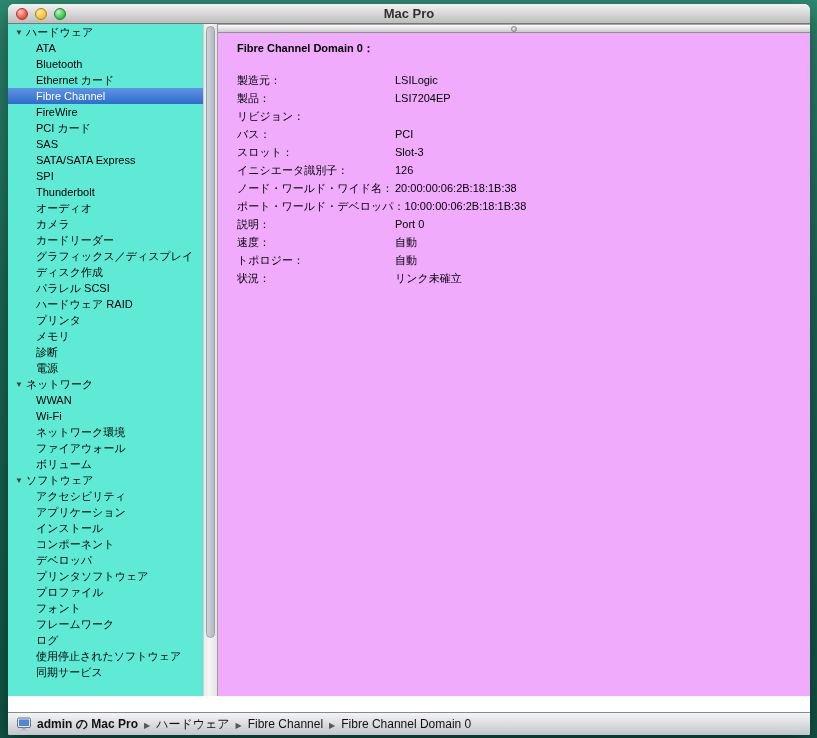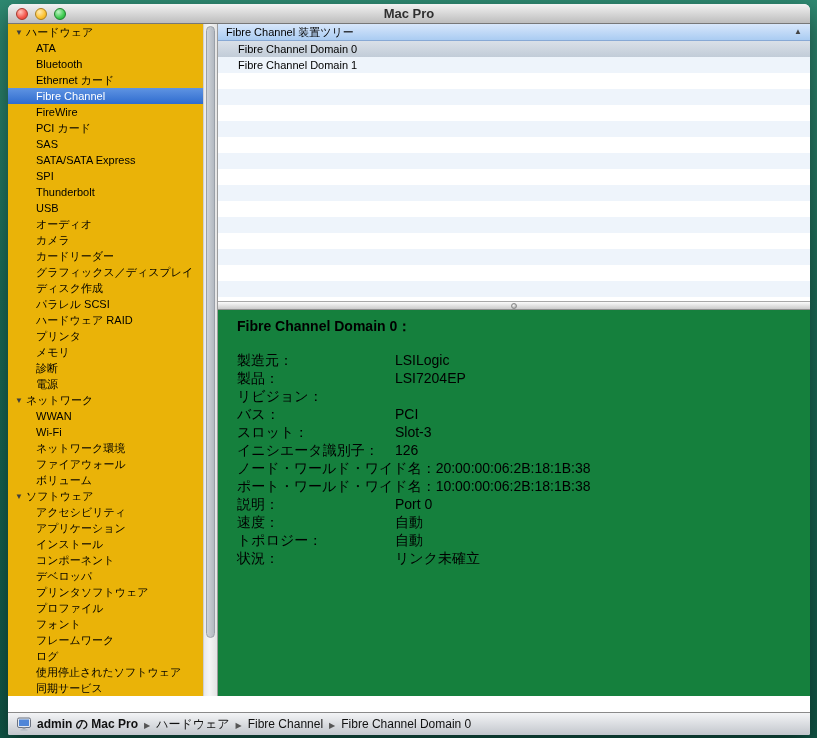--- a/index.html
+++ b/index.html
@@ -23,21 +23,21 @@
     display:flex; align-items:center; position:relative;
   }
   .traffic { position:absolute; left:8px; top:0; height:100%; display:flex; align-items:center; gap:7px; }
   .tl { width:12px; height:12px; border-radius:50%; display:inline-block; }
   .tl.red    { background:radial-gradient(circle at 35% 30%,#ffc6bd,#f4574c 60%,#d7392d); border:1px solid #a8362a; }
   .tl.yellow { background:radial-gradient(circle at 35% 30%,#ffeab0,#fcc231 60%,#e0a322); border:1px solid #ab7f1c; }
   .tl.green  { background:radial-gradient(circle at 35% 30%,#c0f2c4,#3ecb50 60%,#25a338); border:1px solid #1f7f2c; }
   .title { flex:1; text-align:center; font-size:13px; font-weight:bold; color:#303030; }
   
   .content { flex:1; display:flex; min-height:0; }
-  .sidebar { flex:0 0 195px; width:195px; background:#eab308; font-size:11px; overflow:hidden; }
+  .sidebar { flex:0 0 195px; width:195px; background:#5eead4; font-size:11px; overflow:hidden; }
   .tree-section { height:16px; line-height:16px; padding-left:4px; white-space:nowrap; color:#000; }
   .disclosure { display:inline-block; width:14px; text-align:center; font-size:8px; color:#3f3f3f; vertical-align:1px; }
   .tree-item { height:16px; line-height:16px; padding-left:28px; white-space:nowrap; color:#000; cursor:default; }
   .tree-item.selected { background:linear-gradient(#5f94e2,#2f6ccf); color:#fff; }
   .sidebar-scrollbar {
     flex:0 0 15px; width:15px; position:relative;
     background:linear-gradient(90deg,#e9e9e9,#f6f6f6 40%,#e4e4e4);
     border-left:1px solid #cfcfcf; border-right:1px solid #9c9c9c;
   }
   .sb-thumb {
@@ -63,21 +63,21 @@
   
   .splitter {
     flex:0 0 9px; height:9px;
     background:linear-gradient(#fbfbfb,#cccccc);
     border-top:1px solid #a8a8a8; border-bottom:1px solid #8f8f8f;
     display:flex; align-items:center; justify-content:center;
   }
   .grip { width:6px; height:6px; border-radius:50%;
     background:radial-gradient(circle at 40% 35%,#f5f5f5,#969696); border:1px solid #8a8a8a; }
   
-  .details { flex:1; background:#15803d; font-size:14px; overflow:hidden; }
+  .details { flex:1; background:#f0abfc; font-size:11px; overflow:hidden; }
   .details-title { font-weight:bold; padding:8px 0 0 19px; color:#000; }
   .fields { margin-top:15px; padding-left:19px; }
   .field-row { display:flex; height:18px; line-height:18px; }
   .f-label { flex:0 0 158px; white-space:nowrap; color:#000; }
   .f-value { white-space:nowrap; color:#000; }
   
   .statusbar {
     flex:0 0 23px; height:23px;
     background:linear-gradient(#f3f4f6,#c2c6cc);
     border-top:1px solid #8a8a8a;
@@ -108,21 +108,20 @@
         <div class="tree-item">ATA</div>
         <div class="tree-item">Bluetooth</div>
         <div class="tree-item">Ethernet カード</div>
         <div class="tree-item selected">Fibre Channel</div>
         <div class="tree-item">FireWire</div>
         <div class="tree-item">PCI カード</div>
         <div class="tree-item">SAS</div>
         <div class="tree-item">SATA/SATA Express</div>
         <div class="tree-item">SPI</div>
         <div class="tree-item">Thunderbolt</div>
-        <div class="tree-item">USB</div>
         <div class="tree-item">オーディオ</div>
         <div class="tree-item">カメラ</div>
         <div class="tree-item">カードリーダー</div>
         <div class="tree-item">グラフィックス／ディスプレイ</div>
         <div class="tree-item">ディスク作成</div>
         <div class="tree-item">パラレル SCSI</div>
         <div class="tree-item">ハードウェア RAID</div>
         <div class="tree-item">プリンタ</div>
         <div class="tree-item">メモリ</div>
         <div class="tree-item">診断</div>
@@ -146,30 +145,20 @@
         <div class="tree-item">ログ</div>
         <div class="tree-item">使用停止されたソフトウェア</div>
         <div class="tree-item">同期サービス</div>
       </div>
 
     <div class="sidebar-scrollbar">
       <div class="sb-thumb"></div>
     </div>
 
     <div class="main">
-      <div class="tree-panel">
-        <div class="tree-header">
-          <span>Fibre Channel 装置ツリー</span>
-          <span class="sort">▲</span>
-        </div>
-        <div class="tree-rows" id="tree-rows">
-            <div class="tree-row selected">Fibre Channel Domain 0</div>
-            <div class="tree-row">Fibre Channel Domain 1</div>
-          </div>
-      </div>
 
       <div class="splitter">
         <span class="grip"></span>
       </div>
 
       <div class="details">
         <div class="details-title">Fibre Channel Domain 0：</div>
         <div class="fields" id="fields">
             <div class="field-row">
               <span class="f-label">製造元：</span>
@@ -193,21 +182,21 @@
             </div>
             <div class="field-row">
               <span class="f-label">イニシエータ識別子：</span>
               <span class="f-value">126</span>
             </div>
             <div class="field-row">
               <span class="f-label">ノード・ワールド・ワイド名：</span>
               <span class="f-value">20:00:00:06:2B:18:1B:38</span>
             </div>
             <div class="field-row">
-              <span class="f-label">ポート・ワールド・ワイド名：</span>
+              <span class="f-label">ポート・ワールド・デベロッパ：</span>
               <span class="f-value">10:00:00:06:2B:18:1B:38</span>
             </div>
             <div class="field-row">
               <span class="f-label">説明：</span>
               <span class="f-value">Port 0</span>
             </div>
             <div class="field-row">
               <span class="f-label">速度：</span>
               <span class="f-value">自動</span>
             </div>

